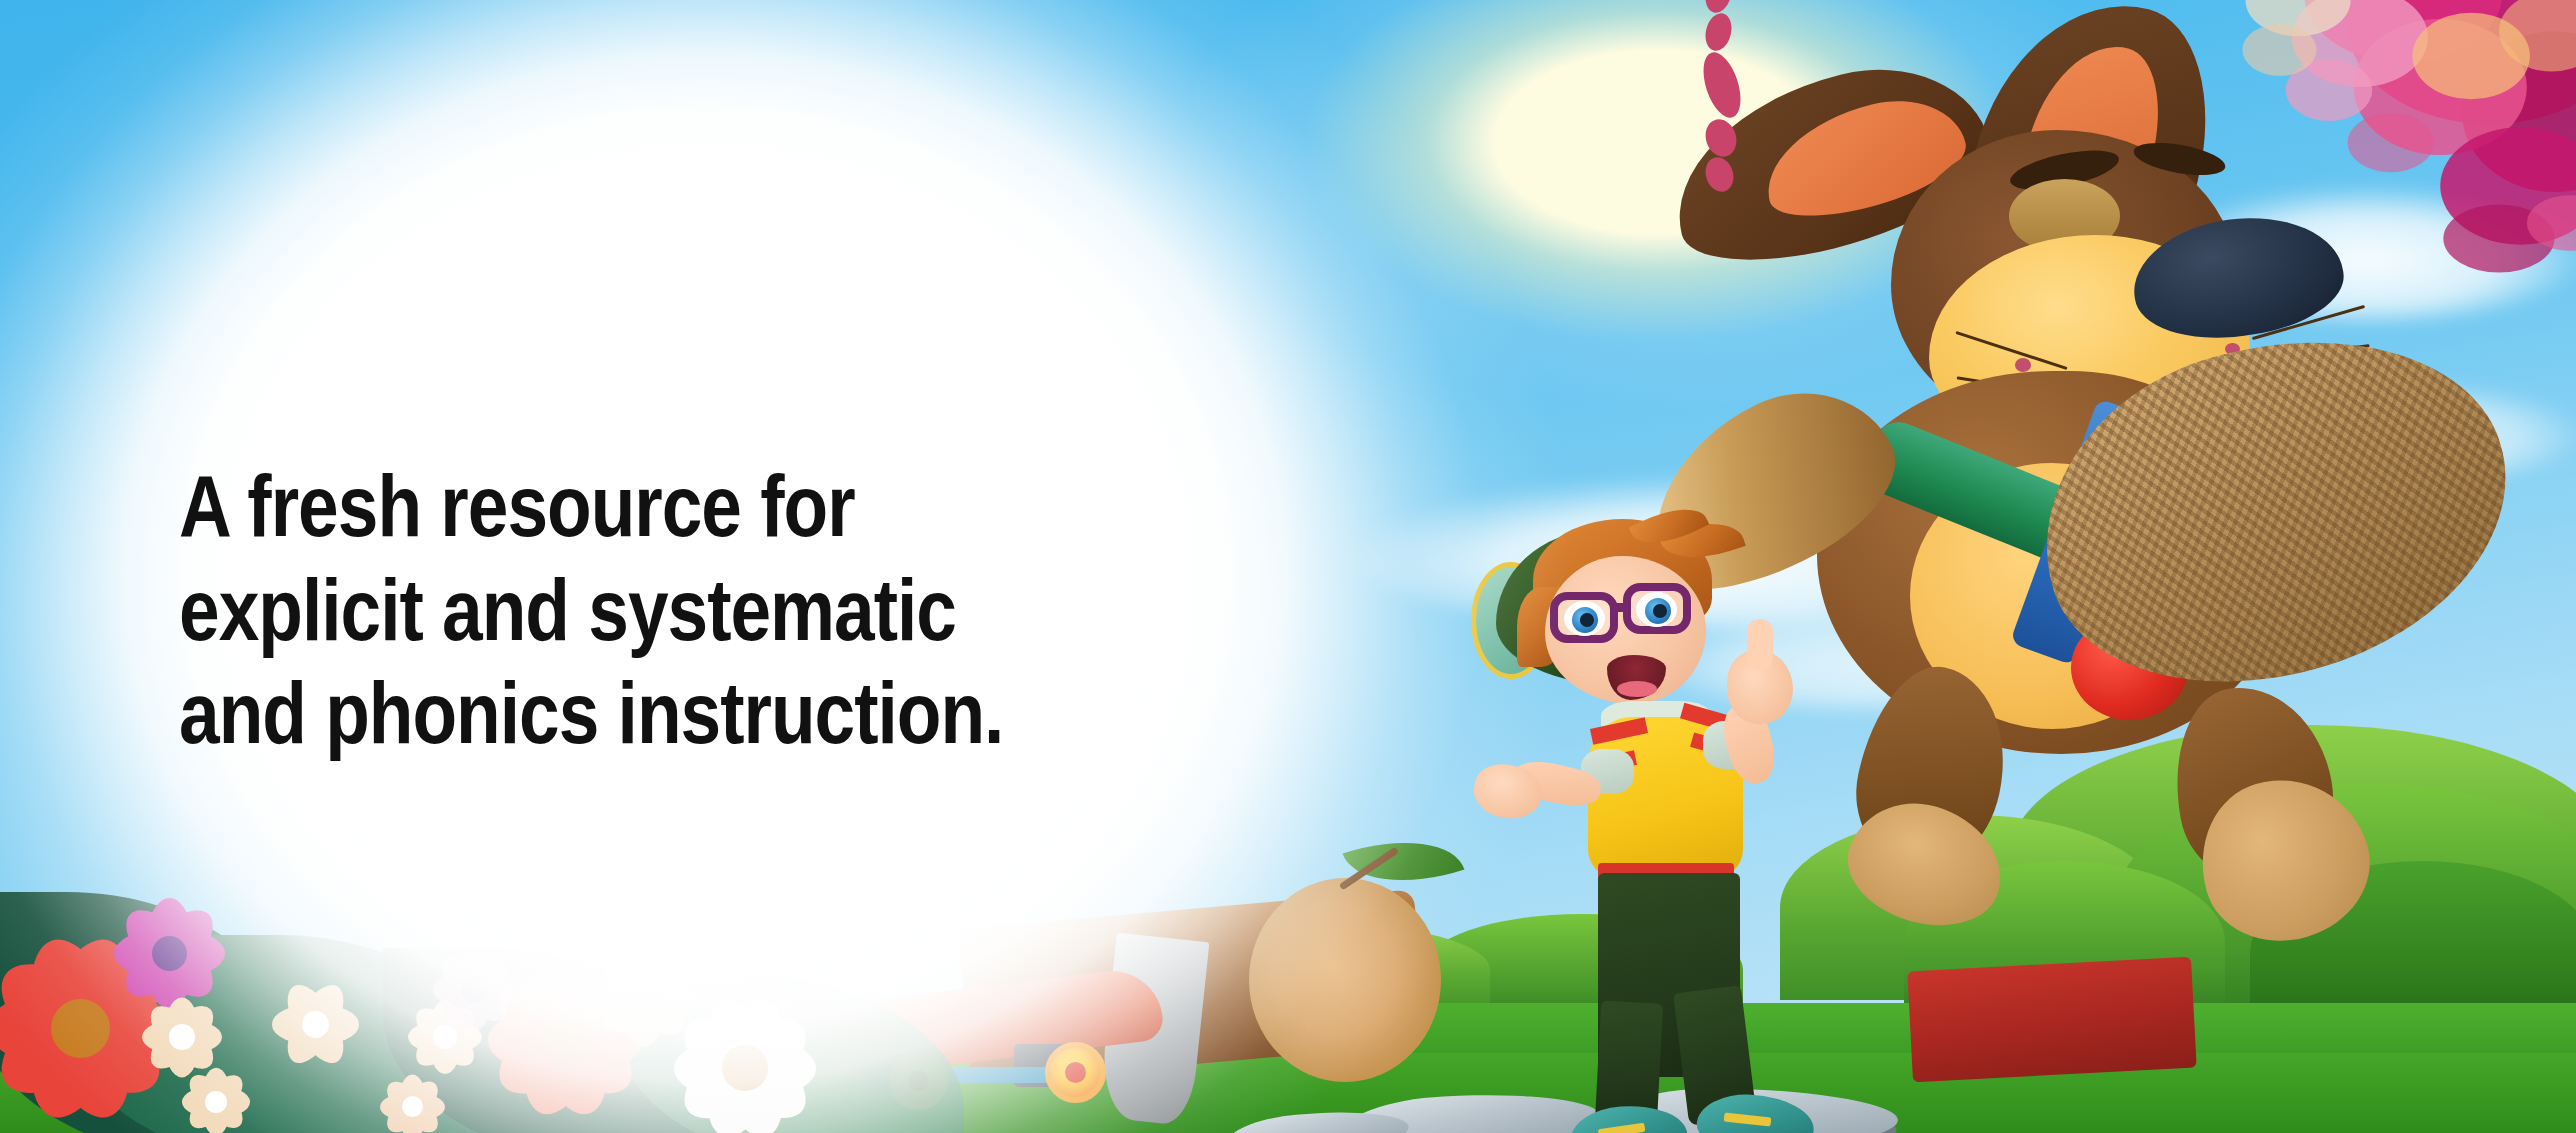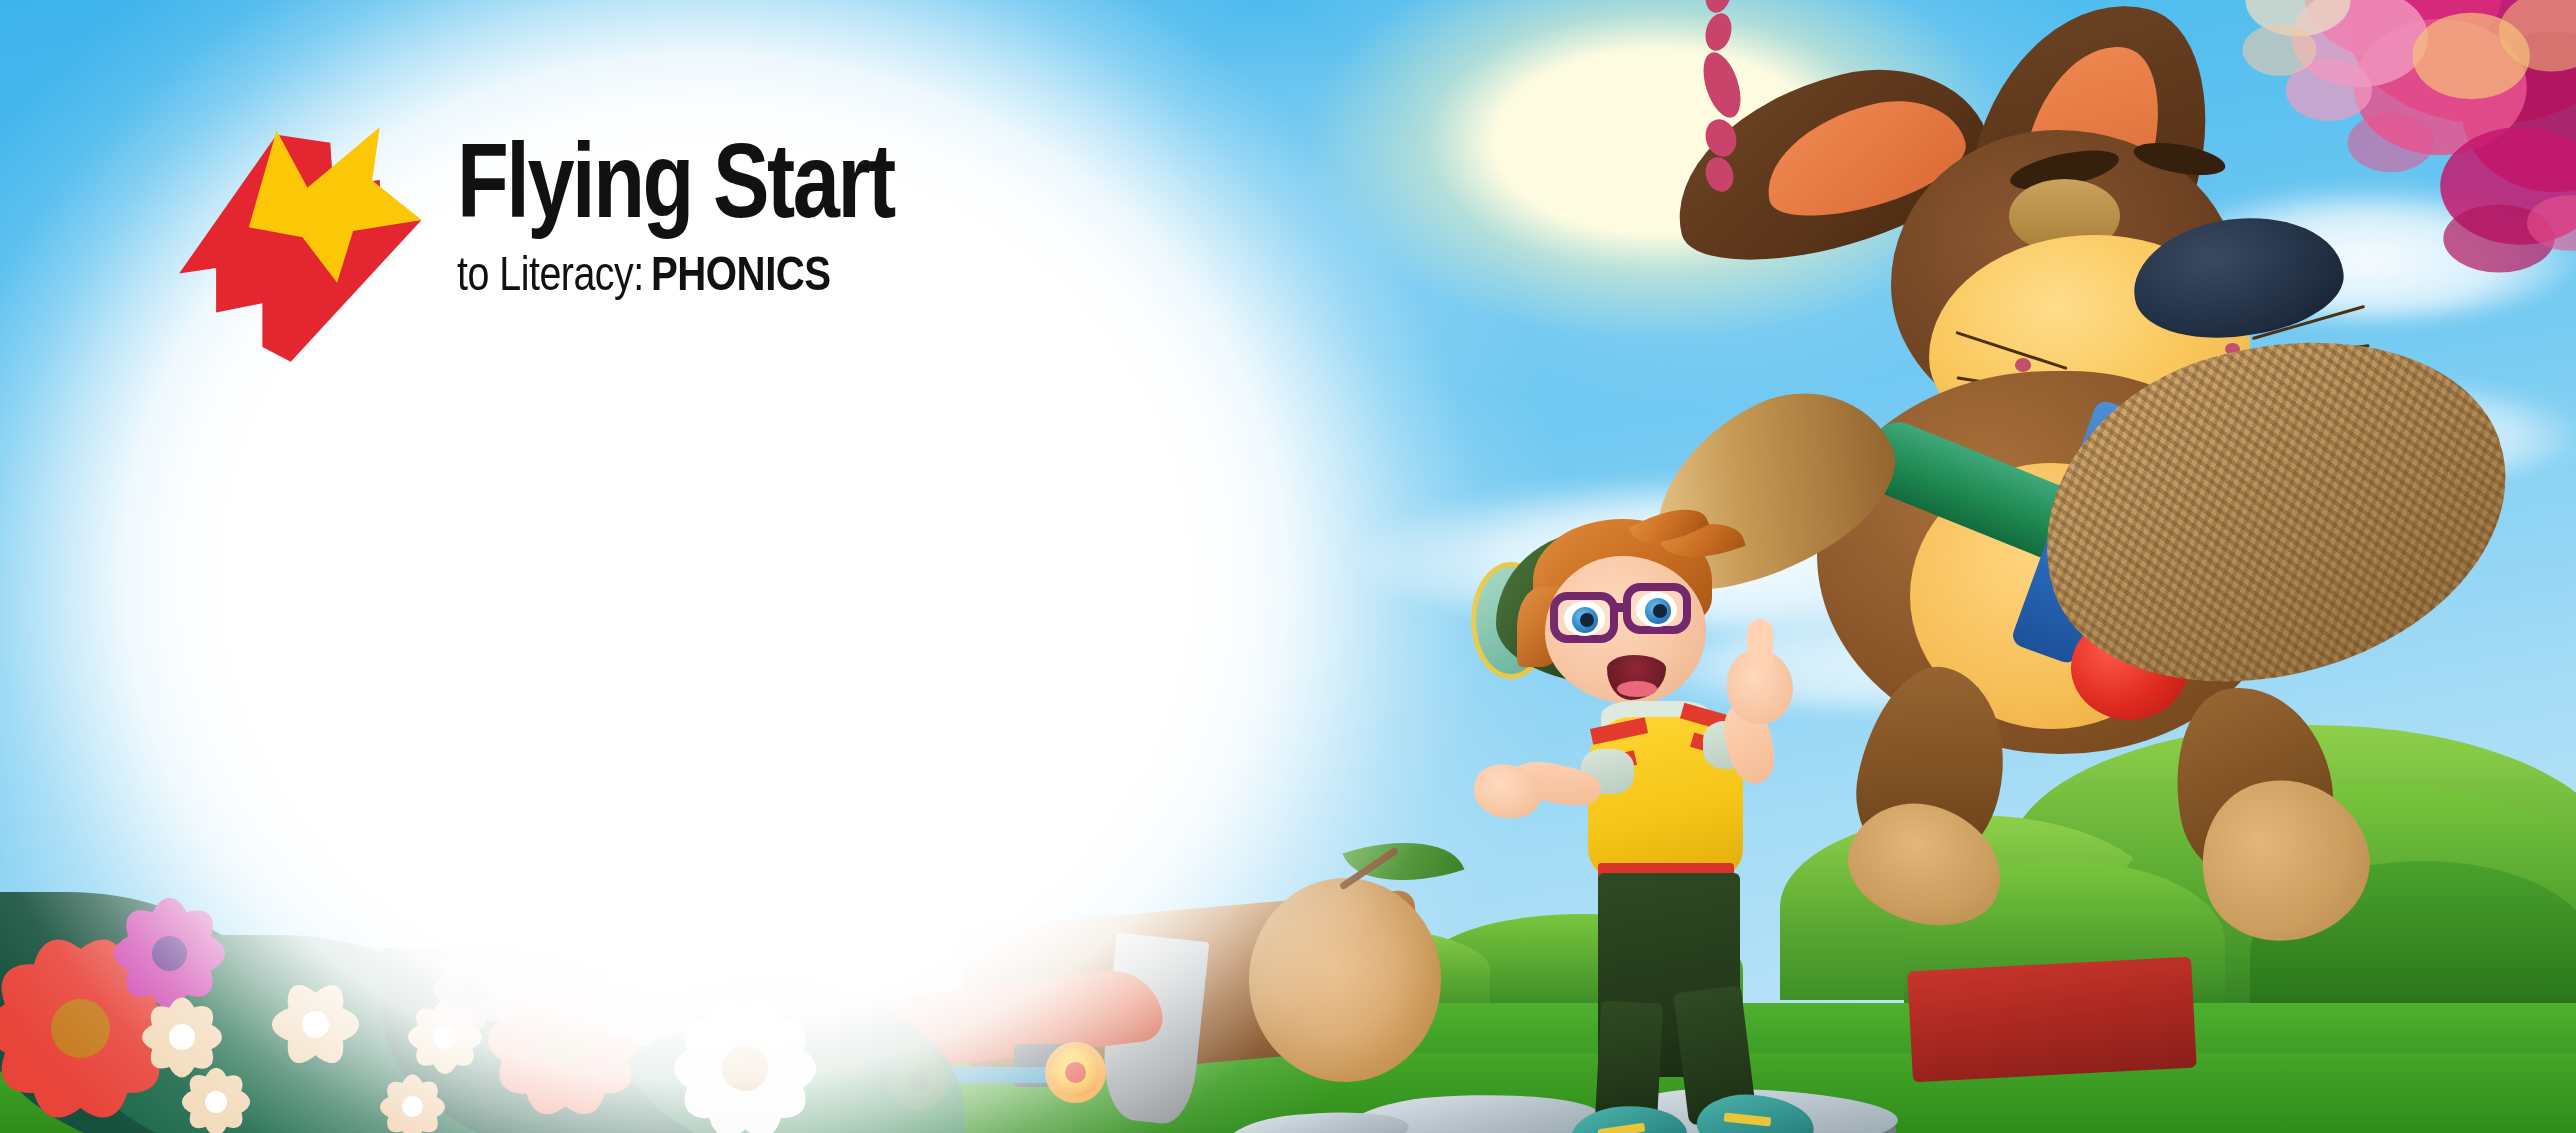--- a/index.html
+++ b/index.html
@@ -504,30 +504,21 @@
       <span class="p" style="background:#F6F6FA; transform:rotate(36deg);"></span>
       <span class="p" style="background:#F6F6FA; transform:rotate(72deg);"></span>
       <span class="p" style="background:#F6F6FA; transform:rotate(108deg);"></span>
       <span class="p" style="background:#F6F6FA; transform:rotate(144deg);"></span>
       <span class="ctr" style="background:#C77A1E;"></span>
     </div>
   </div>
 
   <div class="white-veil"></div>
 
-  <div class="logo">
-    <div class="logo-mark">
-      <svg viewBox="0 0 410 390">
-        <polygon fill="#E3262F" points="163,22 5,247 65,238 65,310 140,295 140,366 186,390 398,160 335,168 330,95 255,110 250,35"></polygon>
-        <polygon fill="#FBC707" points="163,15 213,108 330,10 318,96 398,160 287,178 261,262 205,188 118,172"></polygon>
-      </svg>
-    </div>
-    <div class="logo-type">
-      <div class="logo-title">Flying Start</div>
-      <div class="logo-sub">
-        <span class="lt">to Literacy: </span><span class="ph">PHONICS</span>
-      </div>
-    </div>
-  </div>
-
+
+  <div class="headline">
+    <span class="ln">A fresh resource for</span>
+    <span class="ln">explicit and systematic</span>
+    <span class="ln">and phonics instruction.</span>
+  </div>
 
 </div>
 
 
 </body></html>

